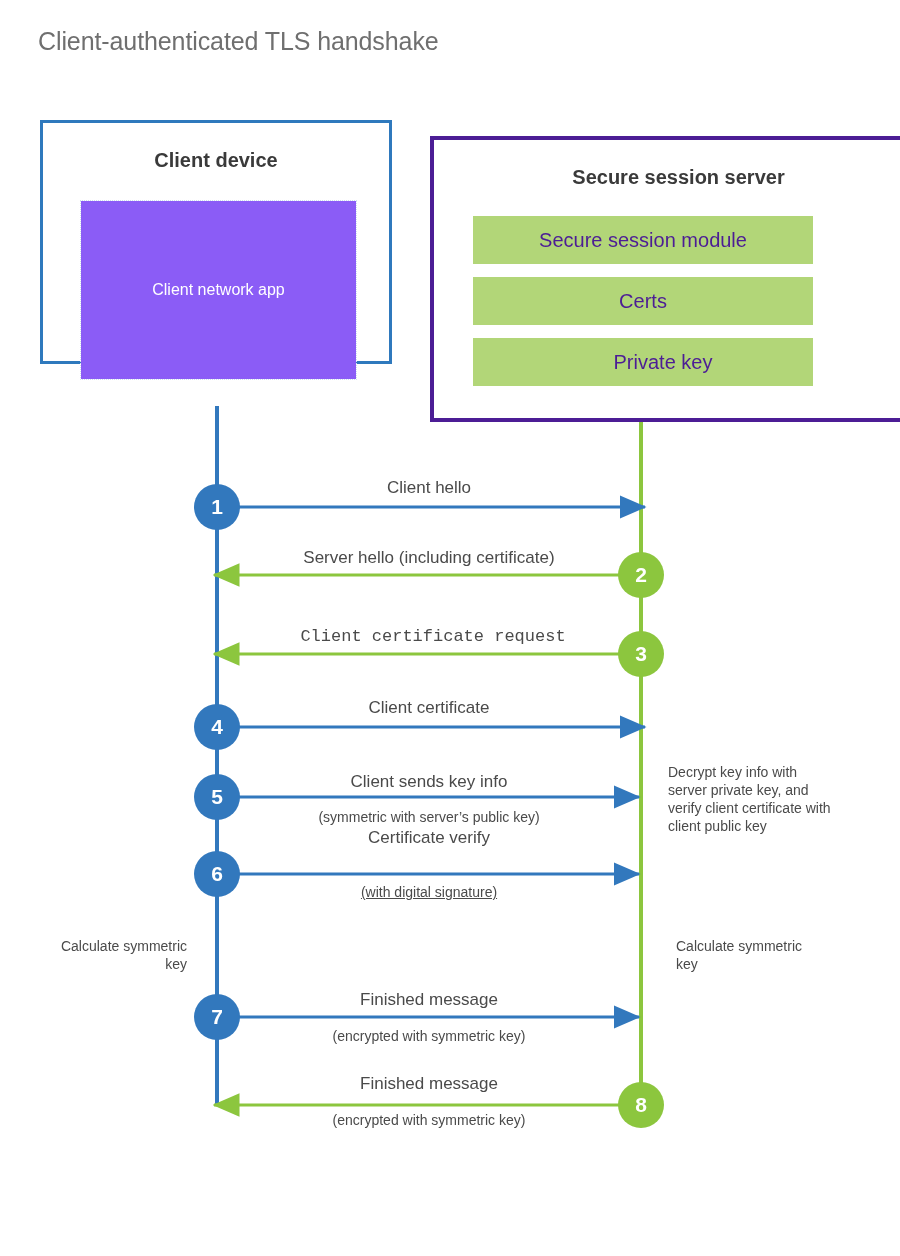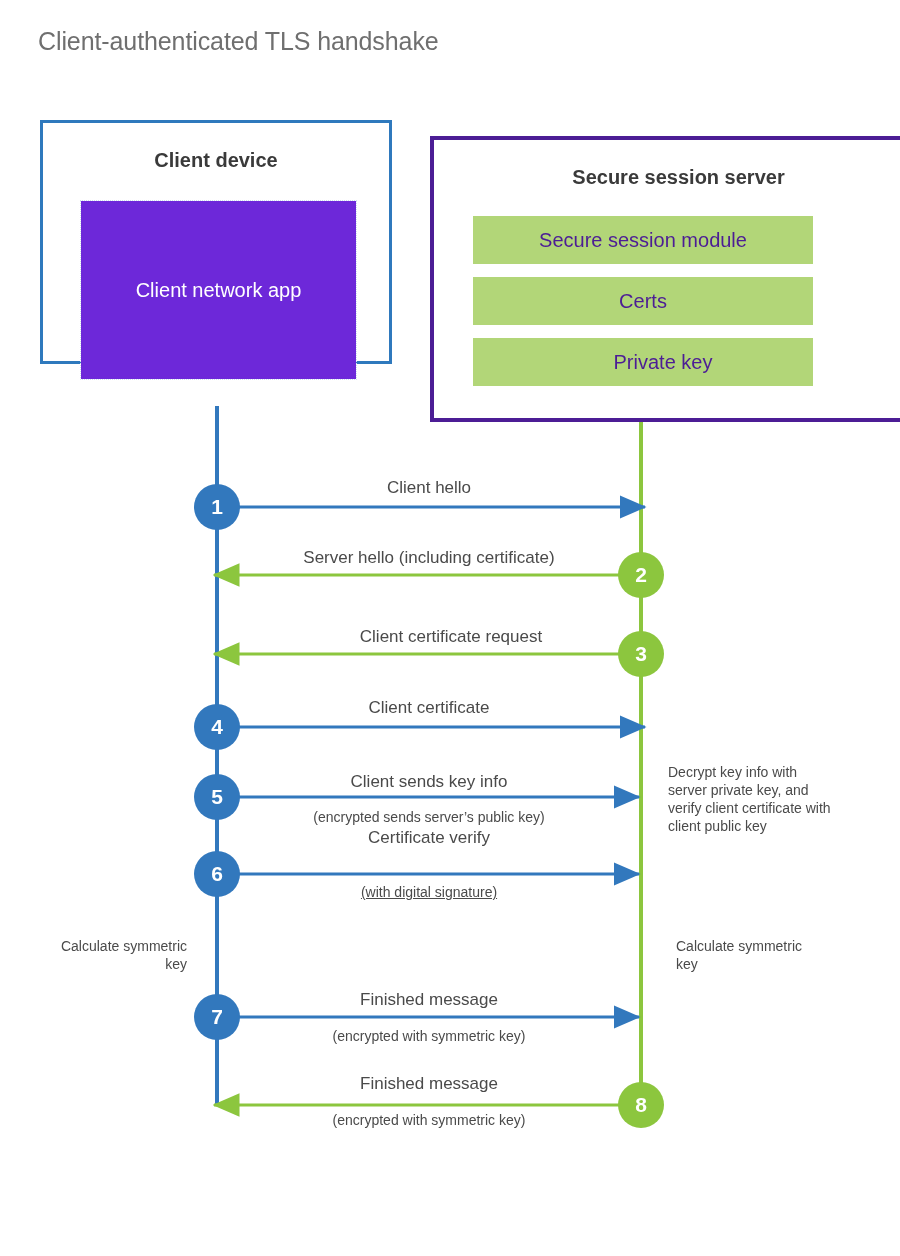--- a/index.html
+++ b/index.html
@@ -69,28 +69,28 @@
     color: #3a3a3a;
     white-space: nowrap;
   }
 
   .client-app {
     position: absolute;
     left: 38px;
     top: 78px;
     width: 275px;
     height: 178px;
-    background: #6d28d9;
+    background: #8b5cf6;
     outline: 1px dotted #cfe0f1;
     display: flex;
     align-items: center;
     justify-content: center;
     text-align: center;
     color: #ffffff;
-    font-size: 20px;
+    font-size: 16px;
     line-height: 1.35;
     box-sizing: border-box;
   }
 
   .server-stack {
     position: absolute;
     left: 39px;
     top: 76px;
     width: 340px;
   }
@@ -209,26 +209,26 @@
   <div class="step-circle blue" style="left:194px; top:704px;">4</div>
   <div class="step-circle blue" style="left:194px; top:774px;">5</div>
   <div class="step-circle blue" style="left:194px; top:851px;">6</div>
   <div class="step-circle blue" style="left:194px; top:994px;">7</div>
   <div class="step-circle green" style="left:618px; top:1082px;">8</div>
 
   <div class="msg-label" style="left:429px; top:478px;">Client hello</div>
 
   <div class="msg-label" style="left:429px; top:548px;">Server hello (including certificate)</div>
 
-  <div class="msg-label" style="left:451px; top:627px;">Client certificate request</div>
+  <div class="msg-label" style="left:433px; top:627px;font-family:Liberation Mono, monospace;">Client certificate request</div>
 
   <div class="msg-label" style="left:429px; top:698px;">Client certificate</div>
 
   <div class="msg-label" style="left:429px; top:772px;">Client sends key info</div>
-  <div class="msg-sub" style="left:429px; top:809px;">(encrypted sends server’s public key)</div>
+  <div class="msg-sub" style="left:429px; top:809px;">(symmetric with server’s public key)</div>
 
   <div class="msg-label" style="left:429px; top:828px;">Certificate verify</div>
   <div class="msg-sub" style="left:429px; top:884px;text-decoration:underline;">(with digital signature)</div>
 
   <div class="msg-label" style="left:429px; top:990px;">Finished message</div>
   <div class="msg-sub" style="left:429px; top:1028px;">(encrypted with symmetric key)</div>
 
   <div class="msg-label" style="left:429px; top:1074px;">Finished message</div>
   <div class="msg-sub" style="left:429px; top:1112px;">(encrypted with symmetric key)</div>
 

